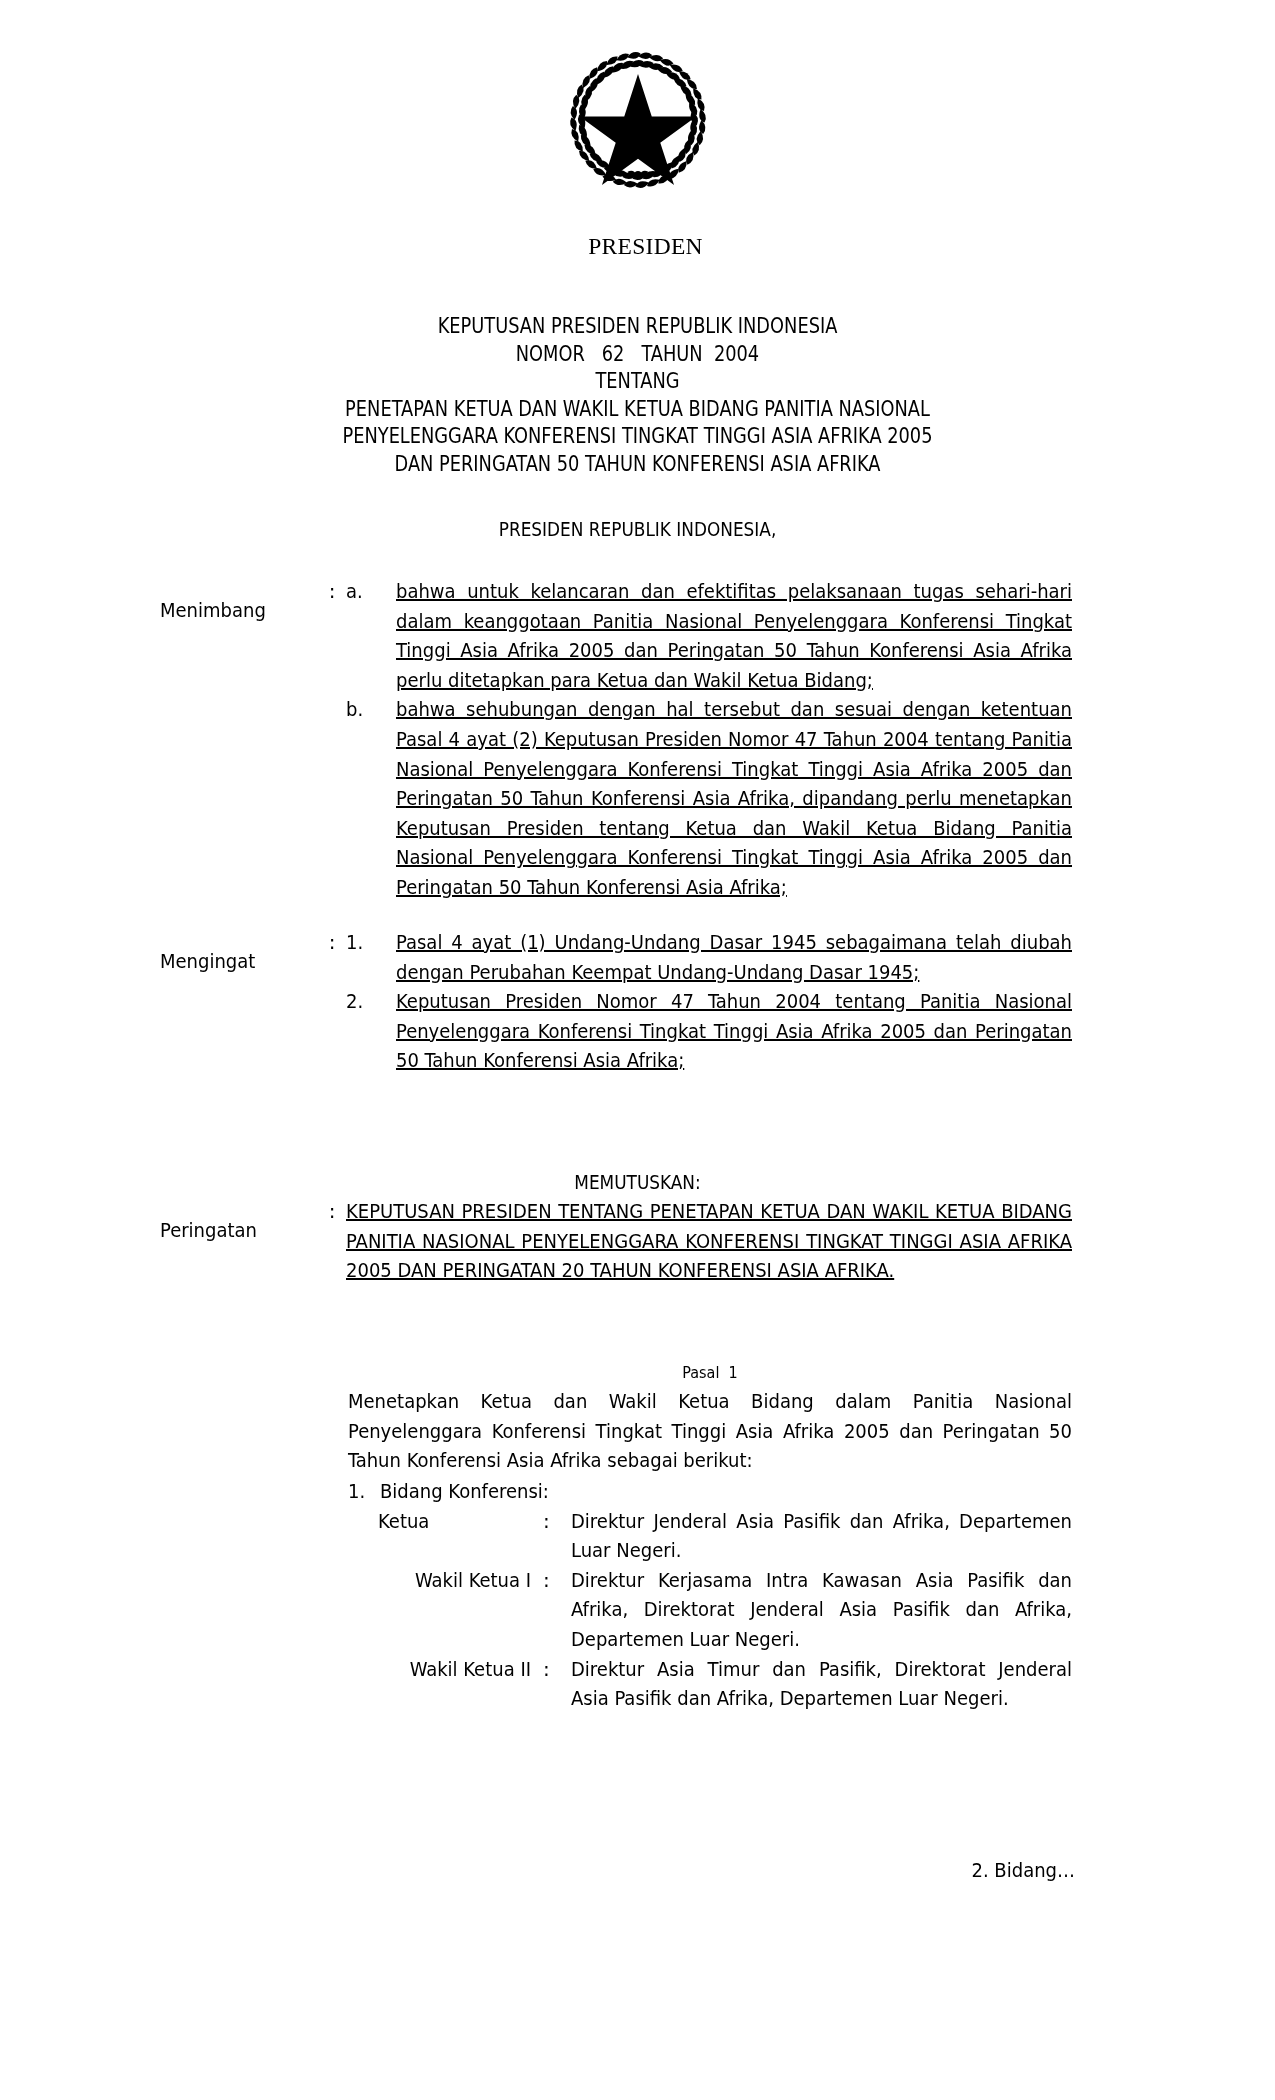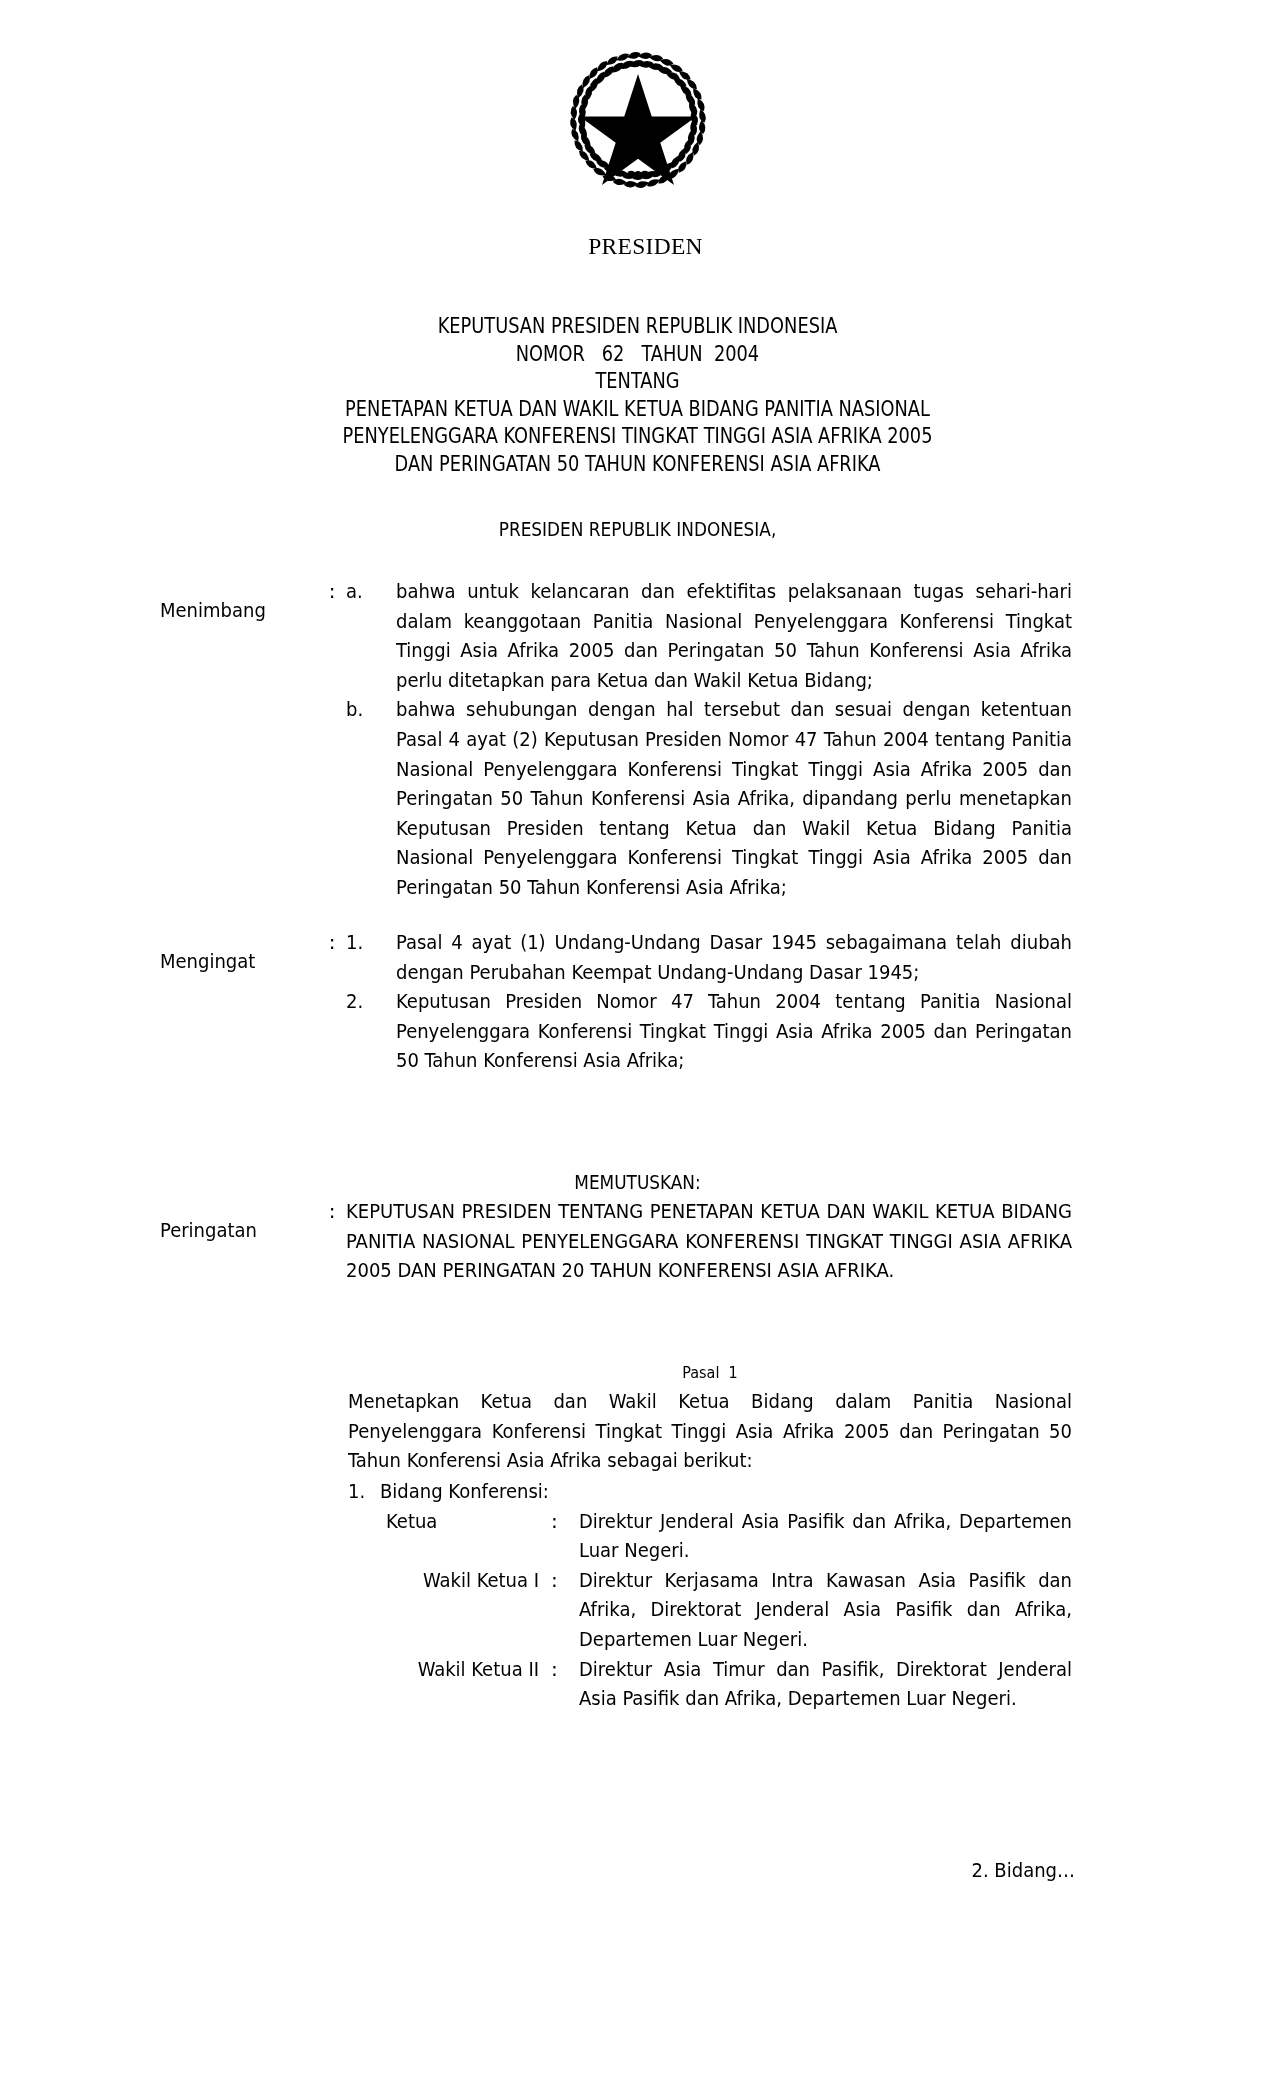--- a/index.html
+++ b/index.html
@@ -121,20 +121,21 @@
   }
   .item-row .marker {
     flex: 0 0 auto;
     width: 50px;
     font-size: 20px;
     line-height: 29.6px;
     font-stretch: condensed;
   }
   .item-row .txt {
     flex: 1 1 auto;
+    text-decoration: underline;
   }
   .item-row + .item-row { margin-top: 0px; }
 
   
   #clause-menimbang {
     left: 160px;
     top: 577px;
     width: 912px;
   }
   #clause-menimbang .label { width: 158px; }
@@ -204,21 +205,21 @@
   .field-section .sec-head {
     display: flex;
     align-items: flex-start;
     font-size: 20px;
     line-height: 29.6px;
     font-stretch: condensed;
   }
   .field-section .sec-head .num { width: 32px; flex: 0 0 auto; }
   .field-section .sec-head .nm  { flex: 1 1 auto; }
 
-  .field-rows { margin-left: 38px; }
+  .field-rows { margin-left: 30px; }
   .field-row {
     display: flex;
     align-items: flex-start;
   }
   .field-row .role {
     flex: 0 0 auto;
     width: 165px;
     font-size: 20px;
     line-height: 29.6px;
     font-stretch: condensed;

